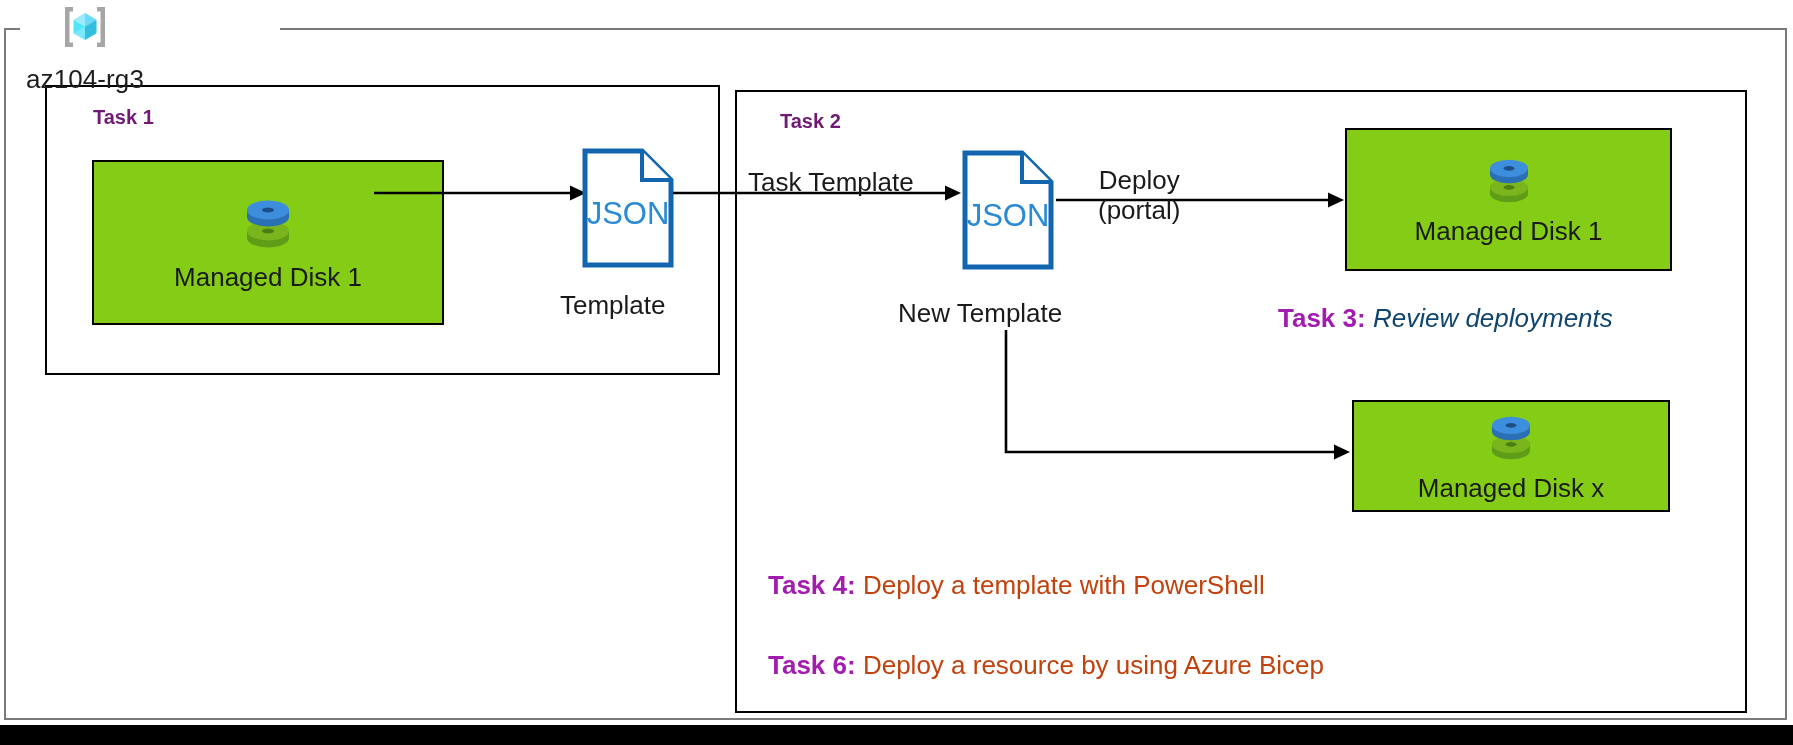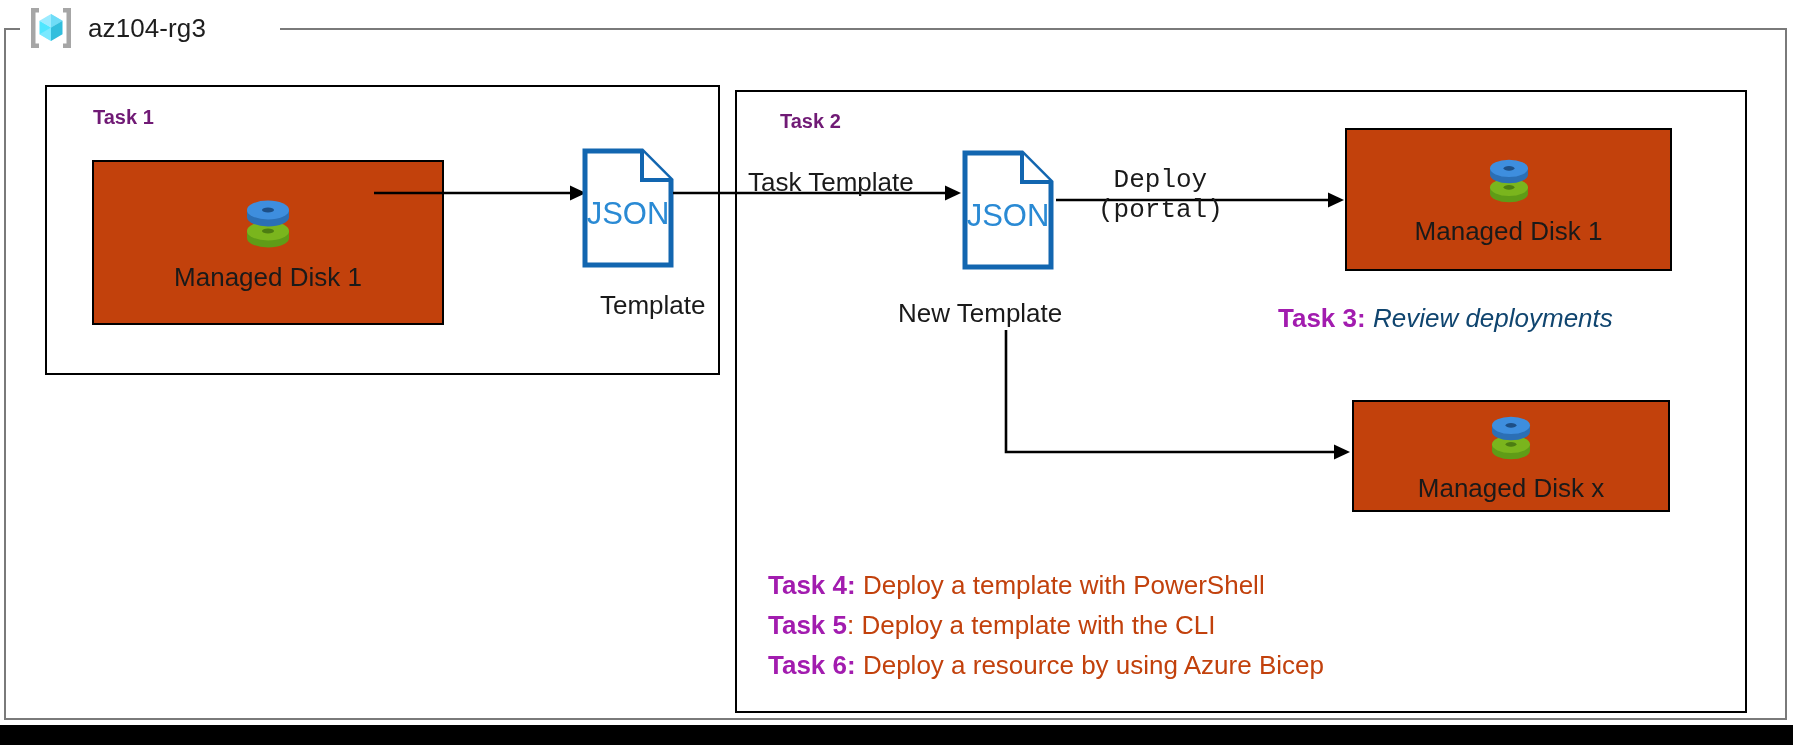--- a/index.html
+++ b/index.html
@@ -52,20 +52,21 @@
   }
   .rg-header {
     position: absolute;
     left: 26px;
     top: 2px;
     height: 52px;
     display: flex;
     align-items: center;
     gap: 12px;
     z-index: 4;
+    flex-direction: column;
   }
   .rg-icon {
     width: 50px;
     height: 50px;
     display: block;
   }
   .rg-name {
     font-size: 26px;
     color: #1d1d1d;
     letter-spacing: 0.1px;
@@ -89,21 +90,21 @@
     color: #701a75;
     white-space: nowrap;
   }
   #task1-heading { left: 93px;  top: 106px; }
   #task2-heading { left: 780px; top: 110px; }
 
   
   .resource-box {
     position: absolute;
     border: 2px solid #000000;
-    background: #c2410c;
+    background: #84cc16;
     box-sizing: border-box;
     display: flex;
     flex-direction: column;
     align-items: center;
     justify-content: center;
     gap: 4px;
   }
   #disk1-box  { left: 92px;   top: 160px; width: 352px; height: 165px; }
   #disk1b-box { left: 1345px; top: 128px; width: 327px; height: 143px; }
   #diskx-box  { left: 1352px; top: 400px; width: 318px; height: 112px; }
@@ -121,21 +122,21 @@
     position: absolute;
   }
   #json-template-1 { left: 582px; top: 148px; }
   #json-template-2 { left: 962px; top: 150px; }
   .doc-caption {
     position: absolute;
     font-size: 26px;
     color: #1a1a1a;
     white-space: nowrap;
   }
-  #caption-template { left: 560px; top: 290px; margin-left: 40px; }
+  #caption-template { left: 560px; top: 290px; }
   #caption-new-template { left: 898px; top: 298px; }
 
   
   .conn {
     position: absolute;
     overflow: visible;
   }
   .conn line, .conn polyline {
     stroke: #000000;
     stroke-width: 2.6;
@@ -145,21 +146,21 @@
 
   .edge-label {
     position: absolute;
     font-size: 26px;
     color: #1a1a1a;
     white-space: nowrap;
     text-align: center;
     line-height: 1.15;
   }
   #label-edit-template { left: 748px; top: 168px; }
-  #label-deploy { left: 1098px; top: 166px; font-family: Liberation Mono, monospace; }
+  #label-deploy { left: 1098px; top: 166px; }
 
   
   .task-note {
     position: absolute;
     font-size: 26px;
     color: #1a1a1a;
     white-space: nowrap;
     line-height: 1.0;
   }
   .task-note .tag {
@@ -305,21 +306,18 @@
         <ellipse cx="31" cy="17" rx="21" ry="9.5" fill="#3e8ede"></ellipse>
         <ellipse cx="31" cy="17" rx="6" ry="2.6" fill="#1d4f86"></ellipse>
       </svg>
     </span>
     <span class="resource-label">Managed Disk x</span>
   </div>
 
   <div class="task-note" id="note-task4">
     <span class="tag">Task 4:</span><span class="tag-body"> Deploy a template with PowerShell</span>
   </div>
-  <div class="task-note" id="note-task5">
-    <span class="tag">Task 5</span><span class="tag-body">: Deploy a template with the CLI</span>
-  </div>
   <div class="task-note" id="note-task6">
     <span class="tag">Task 6:</span><span class="tag-body"> Deploy a resource by using Azure Bicep</span>
   </div>
 
   <div class="bottom-strip"></div>
 </div>
 
 </body></html>

